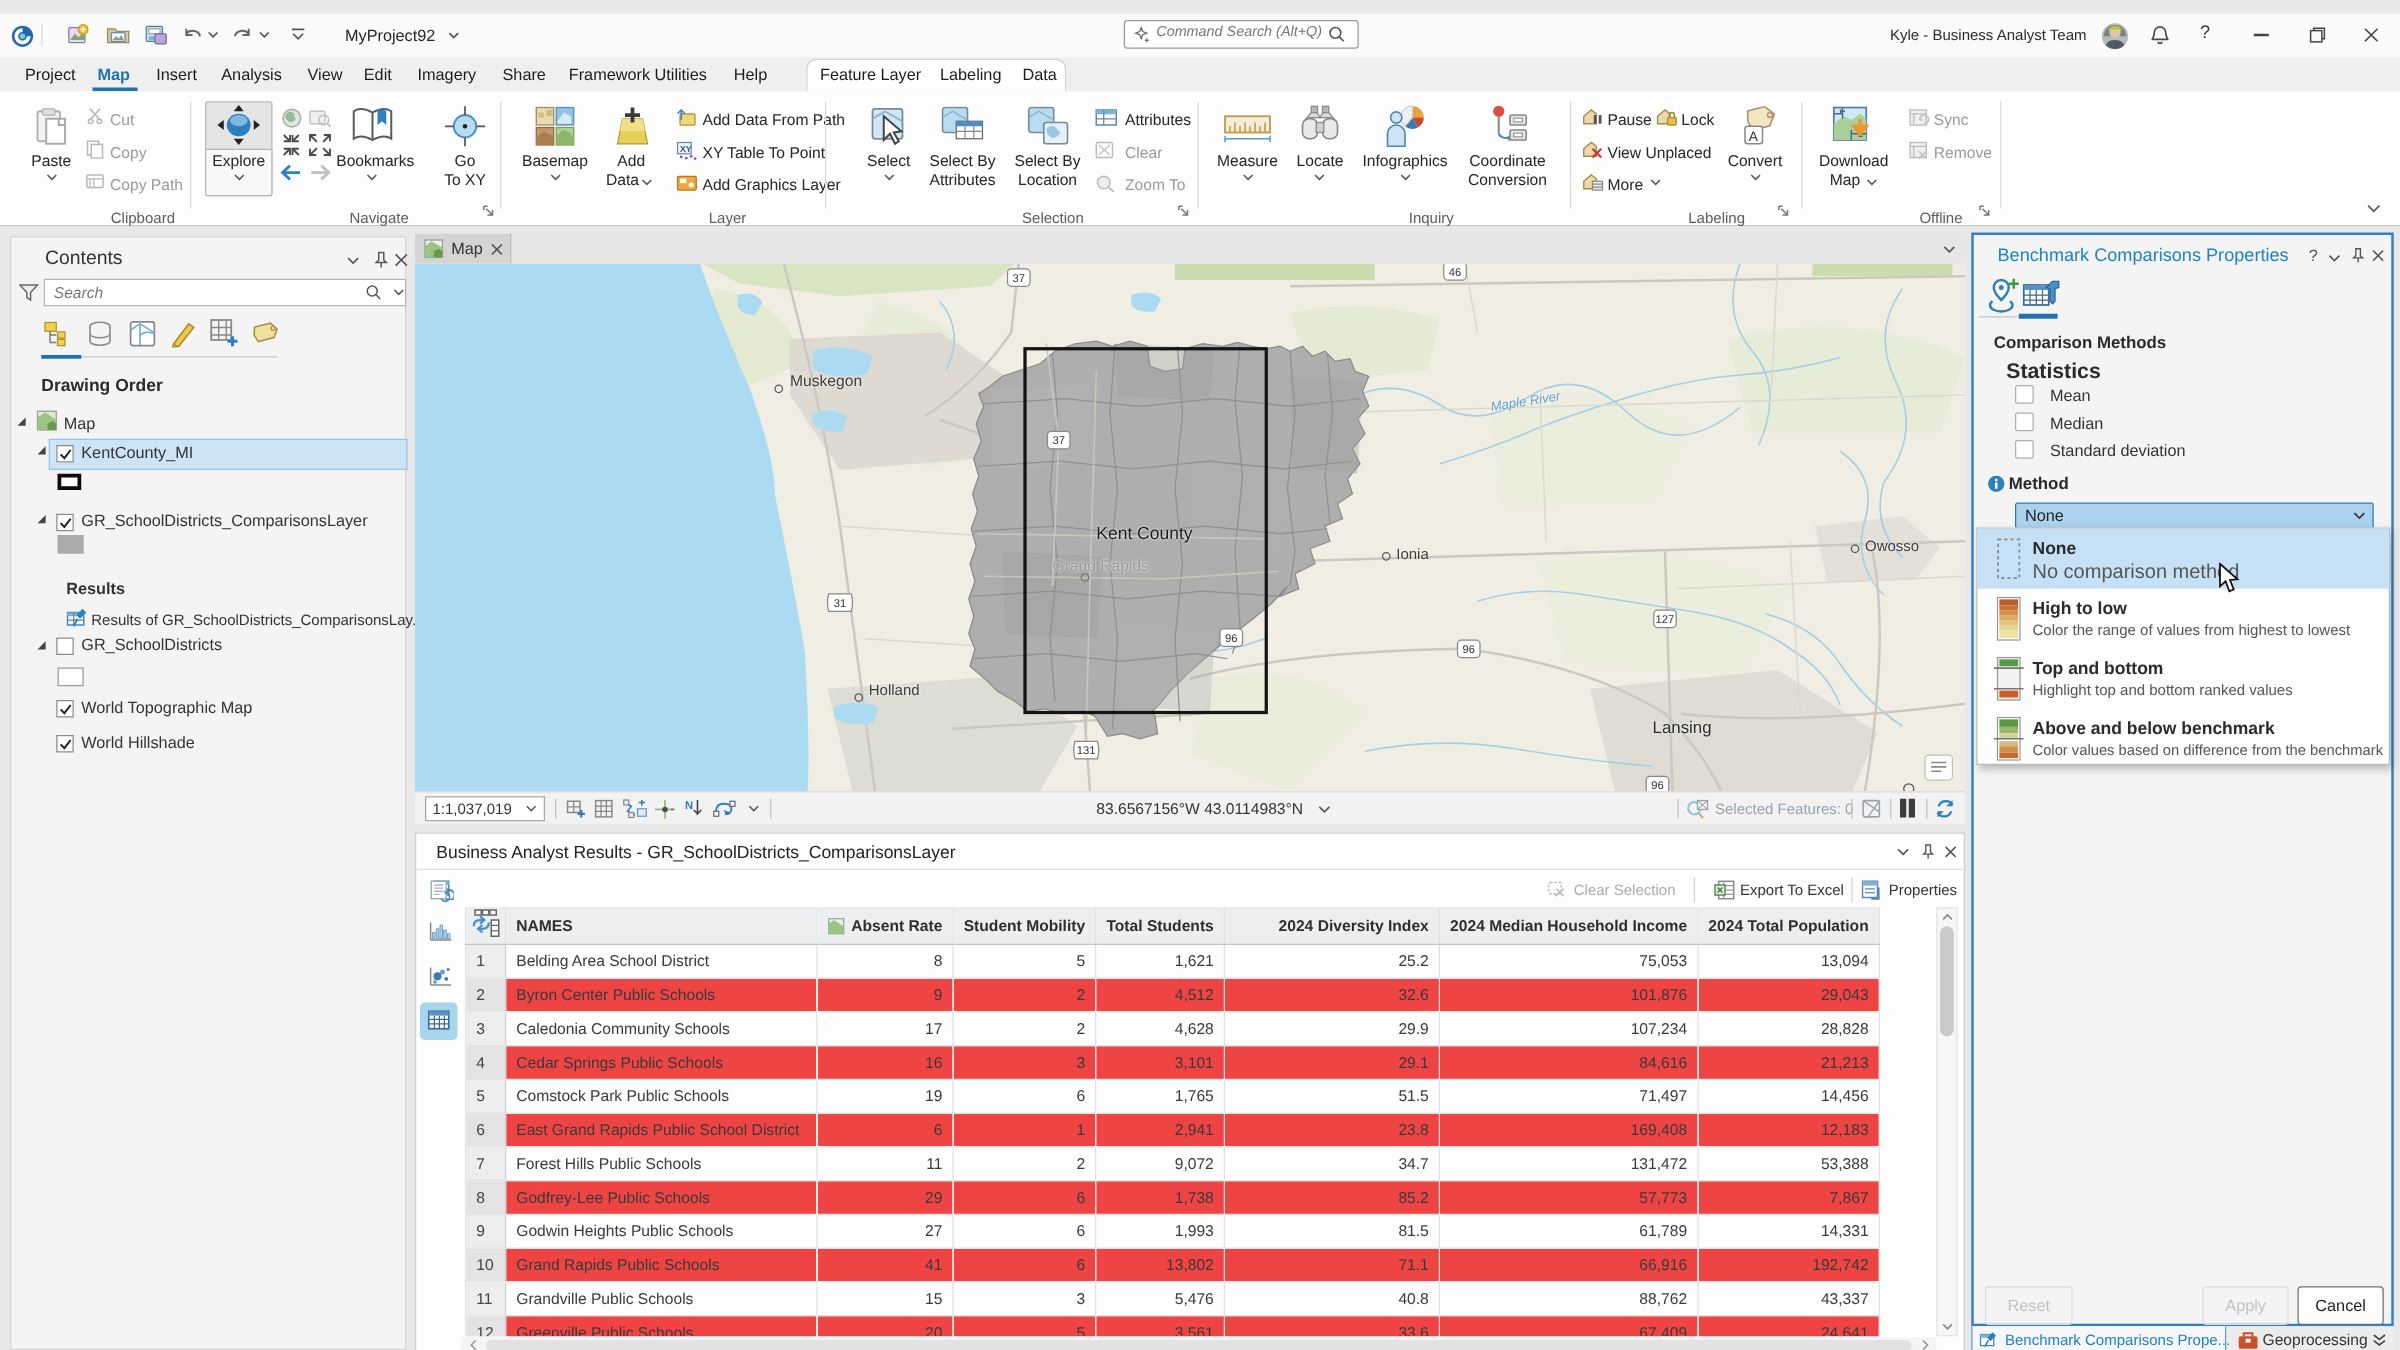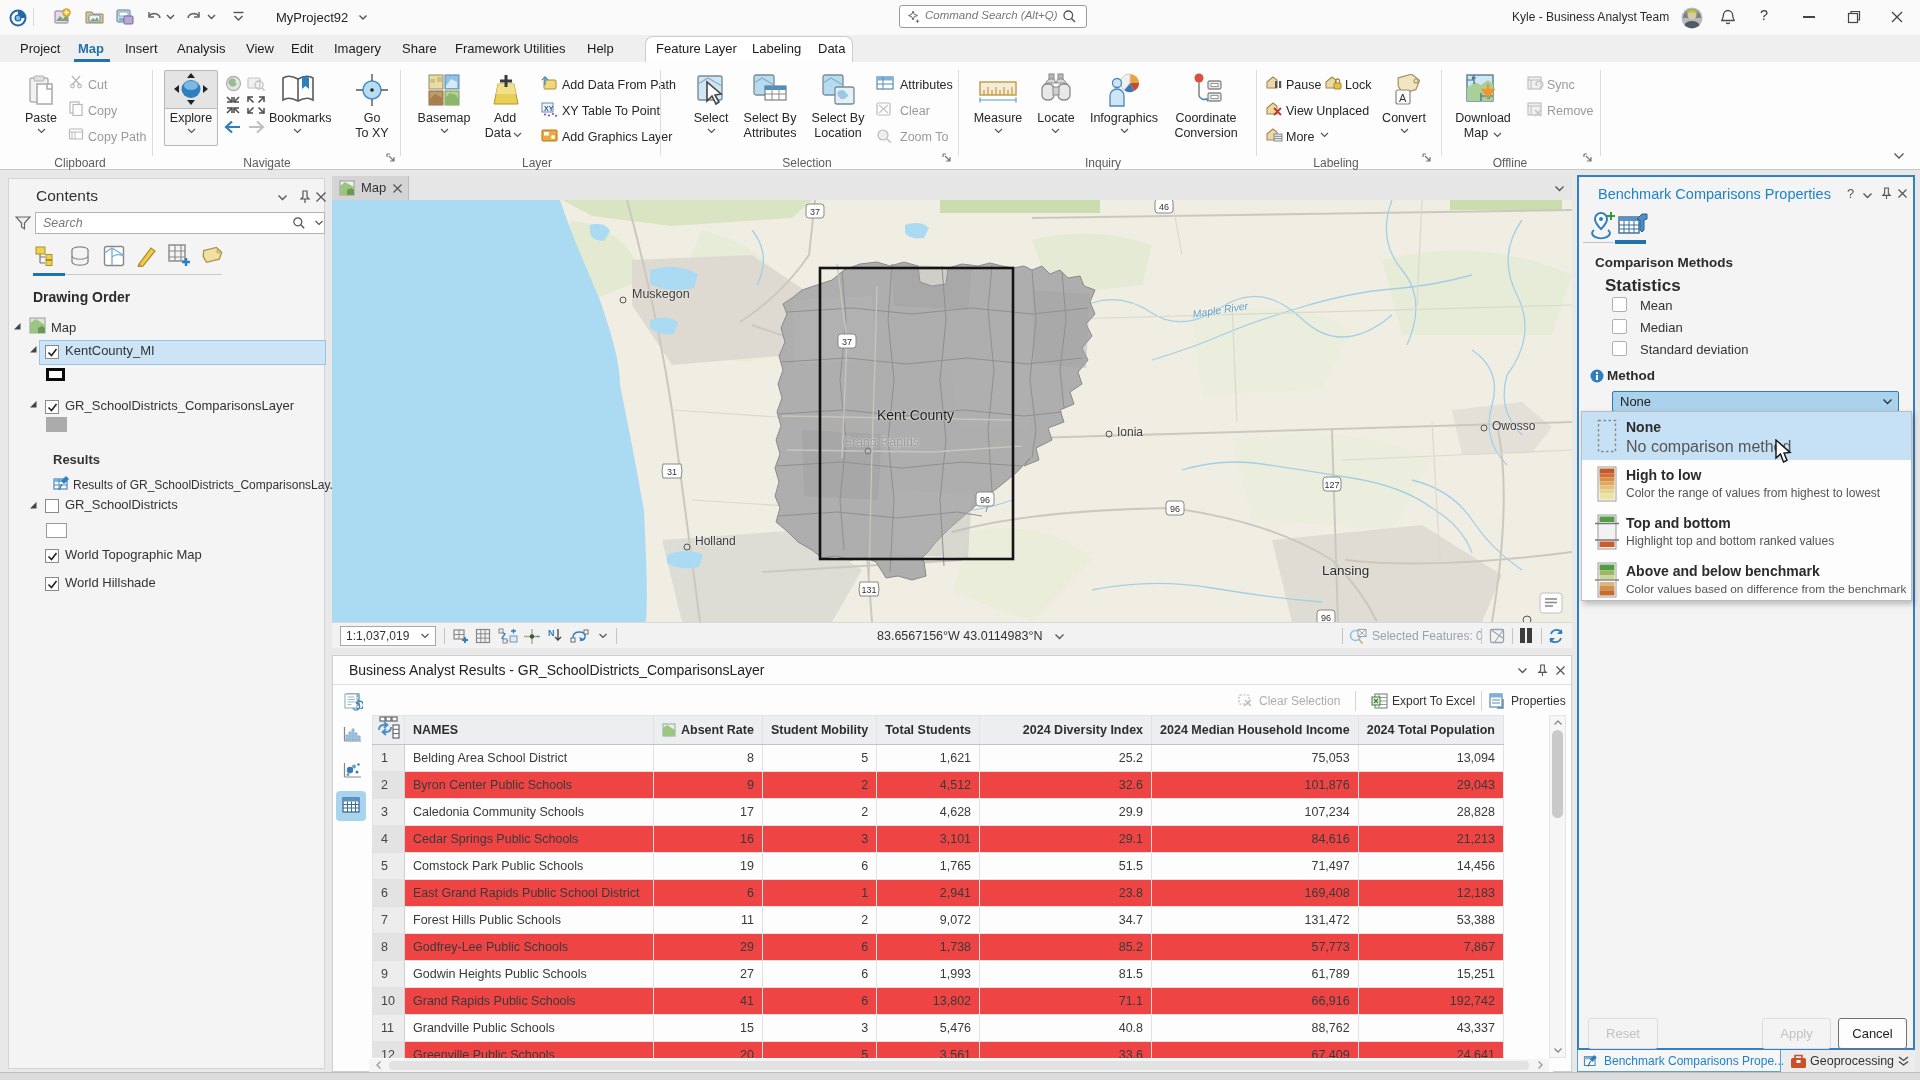--- a/index.html
+++ b/index.html
@@ -1,29 +1,29 @@
 <!DOCTYPE html>
 <html><head>
 <meta charset="utf-8">
 <style>
   * { margin:0; padding:0; box-sizing:border-box; }
   html,body { width:1920px; height:1080px; overflow:hidden;
     font-family:"Liberation Sans", sans-serif; background:#e8e8e8; }
   .abs { position:absolute; white-space:nowrap; }
-  #app { position:relative; width:1920px; height:768px; }
+  #app { position:relative; width:1920px; height:768px;margin-top:11px; }
 
   
   #titlebar { left:0; top:0; width:1920px; height:35px; background:#fafafa; }
   #tabsrow  { left:0; top:35px; width:1920px; height:27px; background:#efefef; }
   .rtab { position:absolute; top:6px; font-size:13px; color:#1b1b1b; }
   .rtab.active { color:#1f72ad; font-weight:bold; }
   #ribbon { left:0; top:62px; width:1920px; height:108px; background:#fdfdfd;
             border-bottom:1px solid #c8c8c8; }
   .gsep { position:absolute; top:8px; width:1px; height:86px; background:#dcdcdc; }
-  .glabel { position:absolute; top:94px; width:120px; text-align:center;
+  .glabel { position:absolute; top:94px; width:120px; text-align:right;
             font-size:12px; color:#5c5c5c; }
   .btext { position:absolute; font-size:12.5px; color:#262626; text-align:center; }
   .gray { color:#9a9a9a; }
   .launcher { position:absolute; top:90px; width:12px; height:12px; color:#777; font-size:11px; }
 
   
   #contents { left:8px; top:178px; width:317px; height:891px; background:#f4f4f4;
               border:1px solid #d4d4d4; }
   #mapdock { left:332px; top:176px; width:1240px; height:896px; }
   #maptabs { left:0; top:0; width:1240px; height:24px; background:#e6e6e6; }
@@ -998,21 +998,21 @@
               <td class="num">7,867</td>
             </tr>
         <tr>
               <td class="rn">9</td>
               <td>Godwin Heights Public Schools</td>
               <td class="num">27</td>
               <td class="num">6</td>
               <td class="num">1,993</td>
               <td class="num">81.5</td>
               <td class="num">61,789</td>
-              <td class="num">15,251</td>
+              <td class="num">14,331</td>
             </tr>
         <tr class="alt">
               <td class="rn">10</td>
               <td>Grand Rapids Public Schools</td>
               <td class="num">41</td>
               <td class="num">6</td>
               <td class="num">13,802</td>
               <td class="num">71.1</td>
               <td class="num">66,916</td>
               <td class="num">192,742</td>

